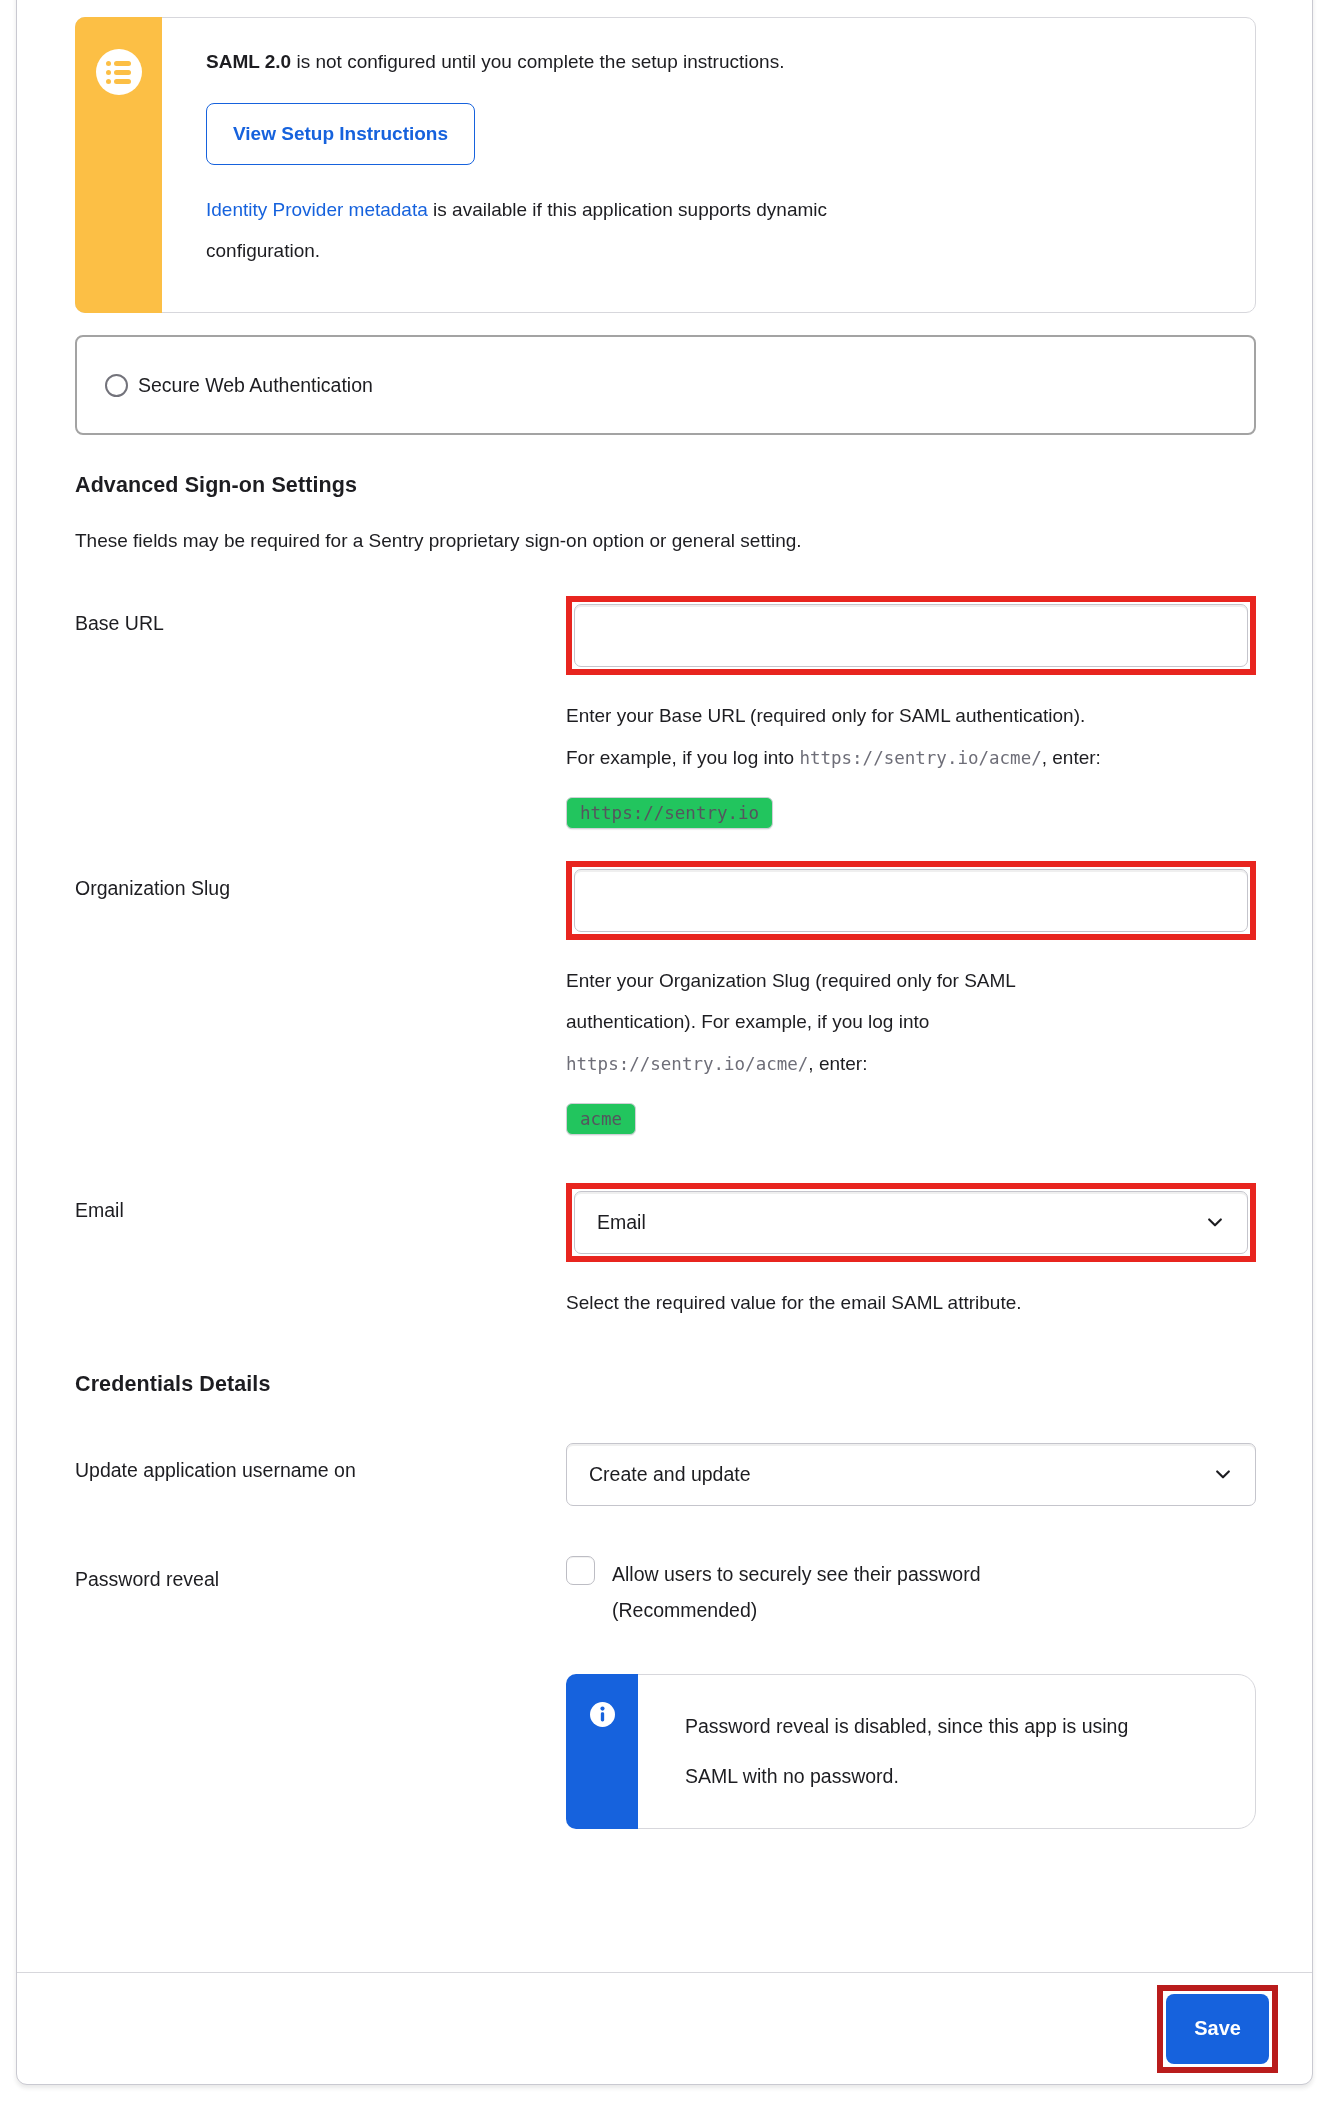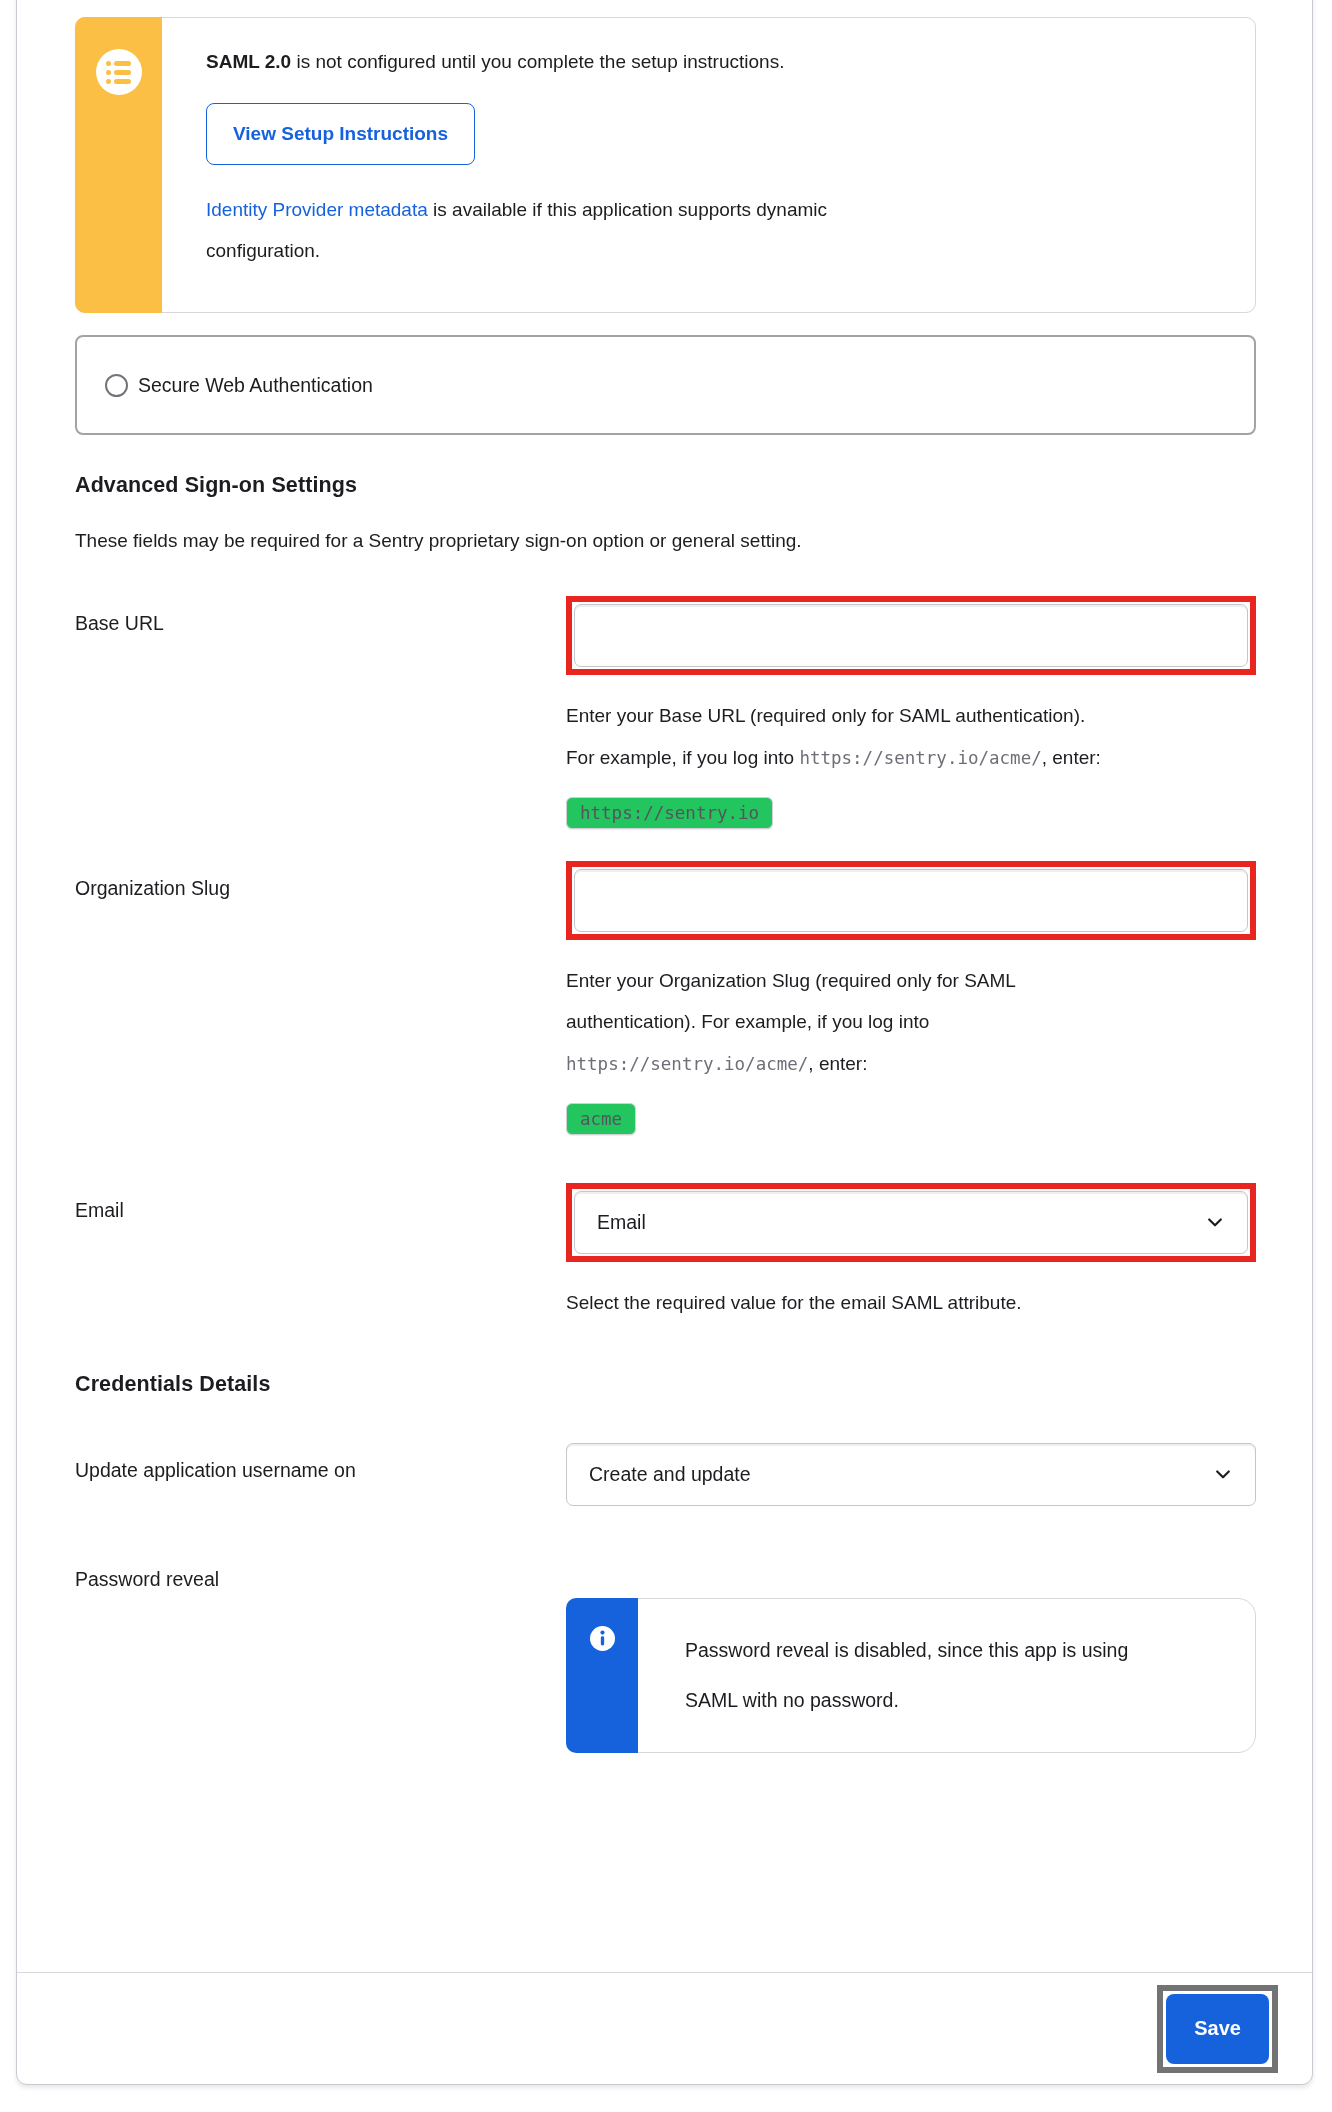--- a/index.html
+++ b/index.html
@@ -39,21 +39,21 @@
   h2 { font-size:21.5px; font-weight:bold; letter-spacing:.1px; }
   .h-adv { margin-top:38px; }
   .h-cred { margin-top:48px; }
   .lede { margin-top:32px; font-size:19px; }
 
   
   .field-row { display:flex; align-items:flex-start; }
   .field-label { width:491px; flex:none; padding-top:16px; font-size:19.5px; }
   .field-main { flex:1; min-width:0; }
   .red-ann { border:6px solid #e8251f; padding:2px; }
-  .red-ann-inline { display:inline-block; border:6px solid #737373; padding:3px; }
+  .red-ann-inline { display:inline-block; border:6px solid #b91c1c; padding:3px; }
   .text-input { display:block; width:100%; height:63px; border:1px solid #c5c5cc; border-radius:7px;
     box-shadow:inset 0 2px 0 rgba(29,29,33,.07); font-size:19px; padding:0 20px;
     font-family:"Liberation Sans", sans-serif; color:#1d1d21; outline:none; background:#fff; }
   .select { height:63px; border:1px solid #c5c5cc; border-radius:7px; background:#fff;
     box-shadow:inset 0 2px 0 rgba(29,29,33,.07); display:flex; align-items:center;
     padding:0 22px; font-size:19.5px; cursor:pointer; }
   .select .val { flex:1; }
   .chev { flex:none; width:20px; height:20px; }
   .help { margin-top:20px; max-width:545px; font-size:19px; line-height:2.2; }
   .mono { font-family:"DejaVu Sans Mono", monospace; font-size:17.5px; color:#6e6e78; }
@@ -174,20 +174,24 @@
           <svg class="chev" viewBox="0 0 24 24">
             <path d="M5 9l7 7 7-7" fill="none" stroke="#1d1d21" stroke-width="2.6" stroke-linecap="round" stroke-linejoin="round"></path>
           </svg>
         </div>
       </div>
     </div>
 
     <div class="field-row row-gap">
       <div class="field-label">Password reveal</div>
       <div class="field-main">
+        <div class="checkbox-wrap">
+          <span class="checkbox"></span>
+          <div class="checkbox-label">Allow users to securely see their password (Recommended)</div>
+        </div>
         <div class="info-callout">
           <div class="info-strip">
             <svg class="info-icon" width="25" height="25" viewBox="0 0 24 24">
               <circle cx="12" cy="12" r="12" fill="#ffffff"></circle>
               <circle cx="12" cy="6.3" r="2" fill="#1662dd"></circle>
               <rect x="10.4" y="9.8" width="3.2" height="8.8" rx="1.4" fill="#1662dd"></rect>
             </svg>
           </div>
           <div class="info-text">Password reveal is disabled, since this app is using SAML with no password.</div>
         </div>

